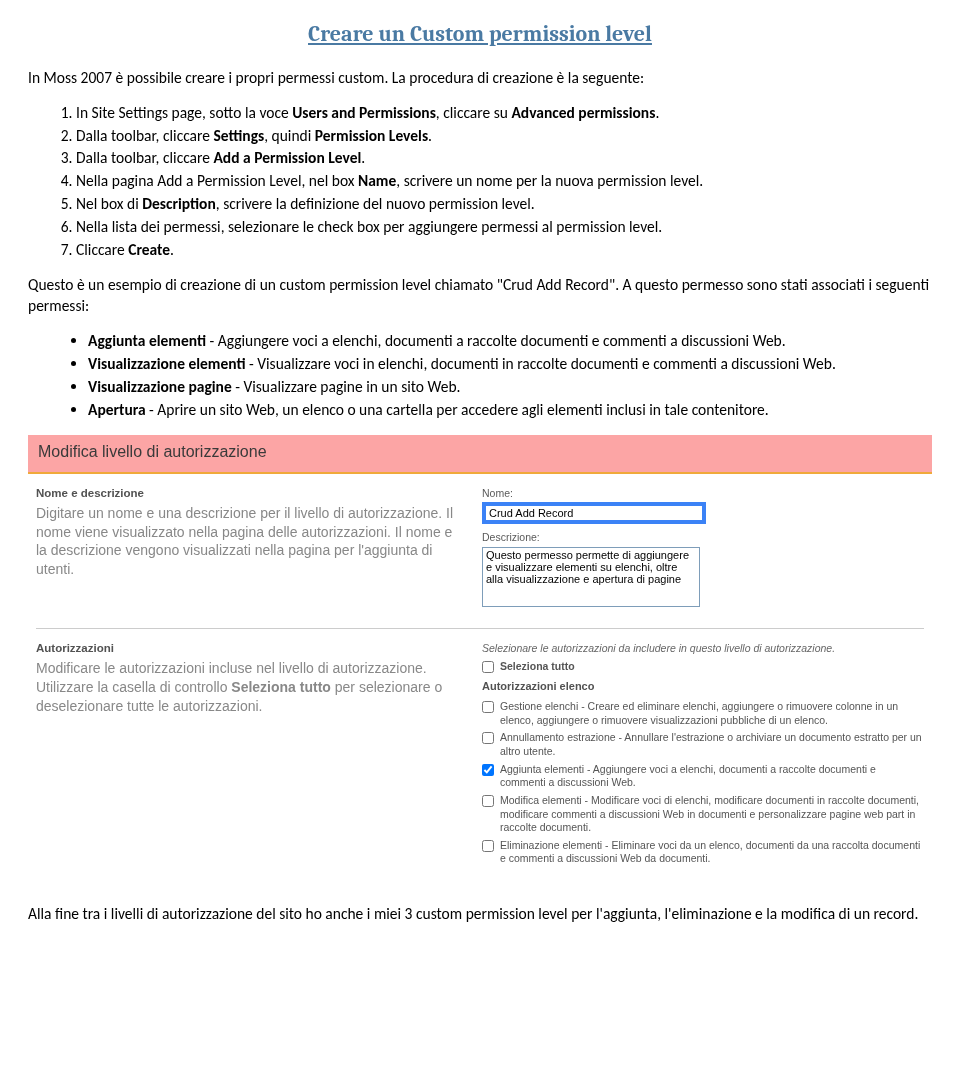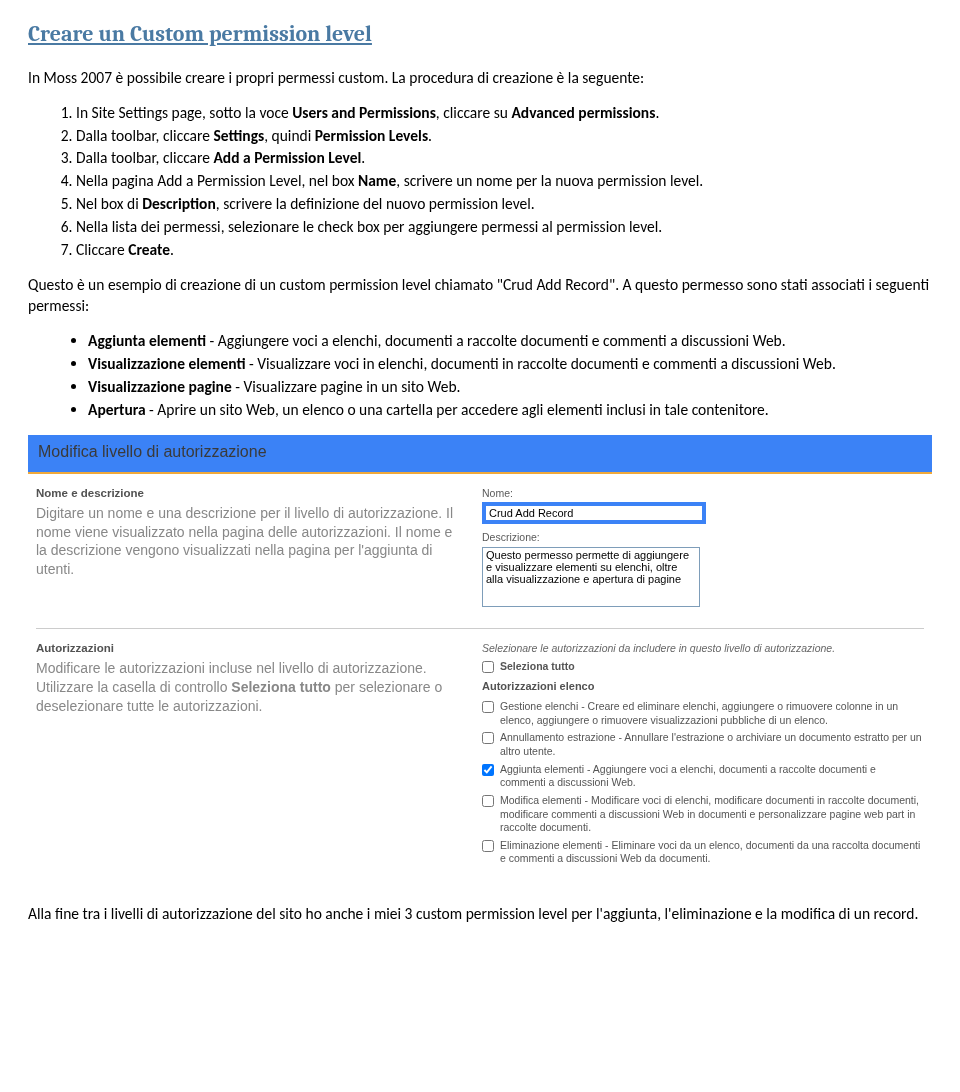--- a/index.html
+++ b/index.html
@@ -13,20 +13,21 @@
     box-sizing: border-box;
     background: #fff;
   }
   h2.heading {
     color: #4a7aa3;
     font-family: Cambria, 'Times New Roman', serif;
     font-size: 22px;
     font-weight: bold;
     text-decoration: underline;
     margin: 0 0 18px 0;
+    text-align: center;
   }
   p { margin: 4px 0 14px 0; }
   ol.steps {
     margin: 0 0 14px 0;
     padding-left: 48px;
   }
   ol.steps li { margin-bottom: 2px; }
   ul.bullets {
     list-style-type: disc;
     margin: 0 0 14px 0;
@@ -38,21 +39,21 @@
   
   .sp-wrap {
     background: #fff;
     border: 0;
     margin: 4px 0 24px 0;
     font-family: Tahoma, Verdana, Arial, sans-serif;
     font-size: 11px;
     color: #555;
   }
   .sp-titlebar {
-    background: #3b82f6;
+    background: #fca5a5;
     color: #3a3a3a;
     font-family: Verdana, Tahoma, sans-serif;
     font-size: 16px;
     padding: 6px 10px 10px 10px;
     border-bottom: 2px solid #f0a93a;
     margin-bottom: 2px;
   }
   .sp-section {
     display: flex;
     gap: 0;

